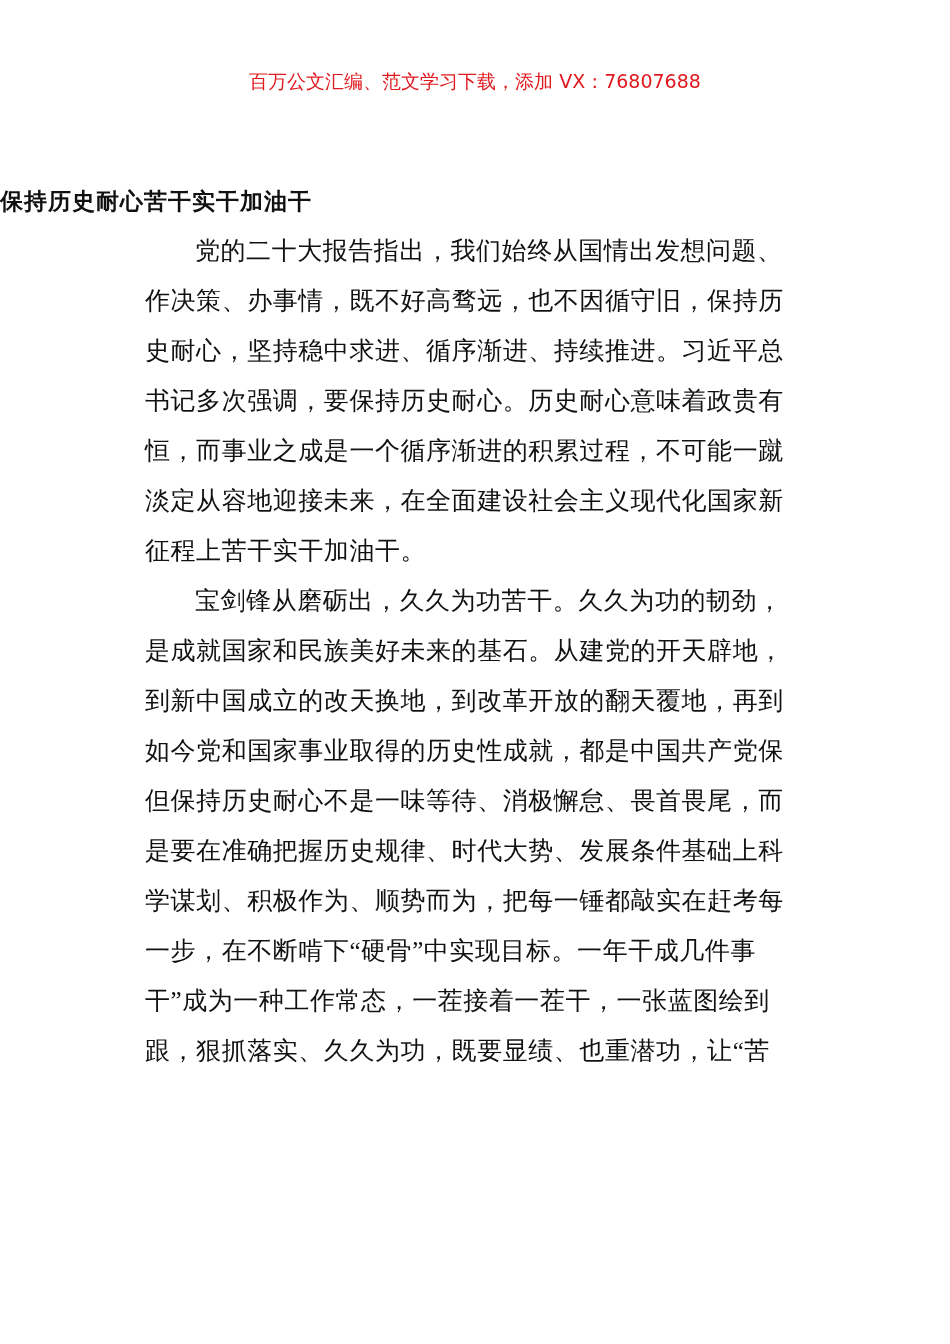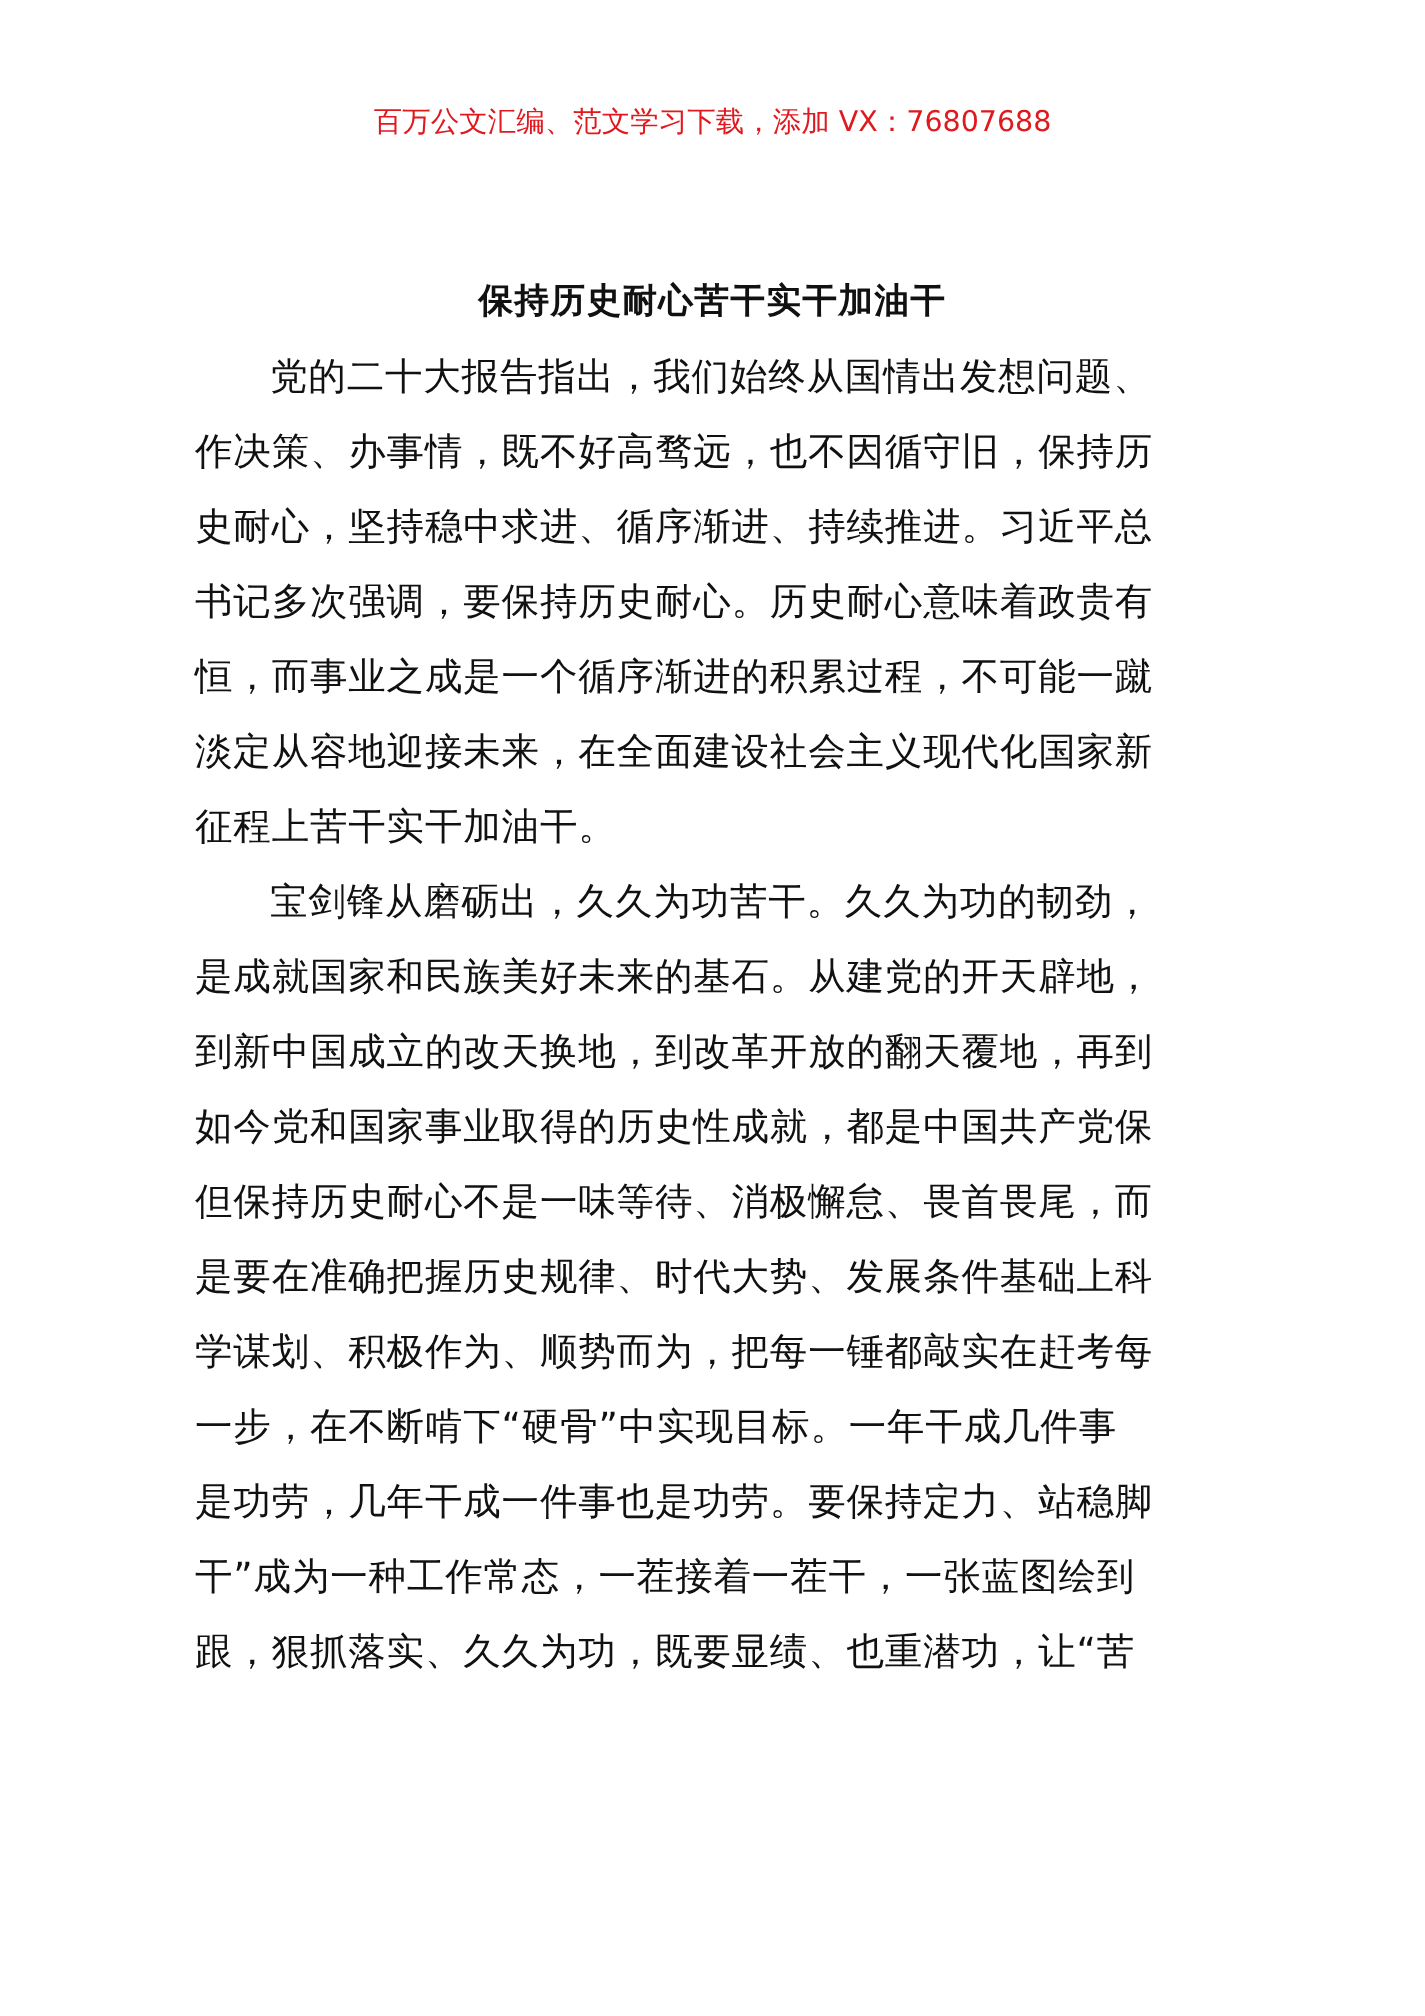--- a/index.html
+++ b/index.html
@@ -32,32 +32,33 @@
       font-size: 19px;
       line-height: 30px;
       color: #e0191e;
       letter-spacing: 0px;
     }
     .doc-title {
       position: absolute;
       top: 184px;
       left: 0;
       width: 950px;
-      text-align: center;
+      text-align: left;
       font-size: 23px;
       line-height: 34px;
       font-weight: bold;
       color: #111111;
       letter-spacing: 1px;
     }
     .body-text {
       position: absolute;
-      left: 130px;
+      left: 145px;
       top: 226px;
       width: 662px;
+      font-family: Liberation Serif, serif;
     }
     .line {
       height: 50px;
       line-height: 50px;
       font-size: 25px;
       white-space: nowrap;
       letter-spacing: 0.55px;
       color: #111111;
     }
     .line.indent {
@@ -87,19 +88,18 @@
 
     <div class="paragraph">
       <div class="line indent">宝剑锋从磨砺出，久久为功苦干。久久为功的韧劲，</div>
       <div class="line">是成就国家和民族美好未来的基石。从建党的开天辟地，</div>
       <div class="line">到新中国成立的改天换地，到改革开放的翻天覆地，再到</div>
       <div class="line">如今党和国家事业取得的历史性成就，都是中国共产党保</div>
       <div class="line">但保持历史耐心不是一味等待、消极懈怠、畏首畏尾，而</div>
       <div class="line">是要在准确把握历史规律、时代大势、发展条件基础上科</div>
       <div class="line">学谋划、积极作为、顺势而为，把每一锤都敲实在赶考每</div>
       <div class="line">一步，在不断啃下“硬骨”中实现目标。一年干成几件事</div>
-      <div class="line">是功劳，几年干成一件事也是功劳。要保持定力、站稳脚</div>
       <div class="line">干”成为一种工作常态，一茬接着一茬干，一张蓝图绘到</div>
       <div class="line">跟，狠抓落实、久久为功，既要显绩、也重潜功，让“苦</div>
     </div>
 
   </div>
 </div>
 
 </body></html>

